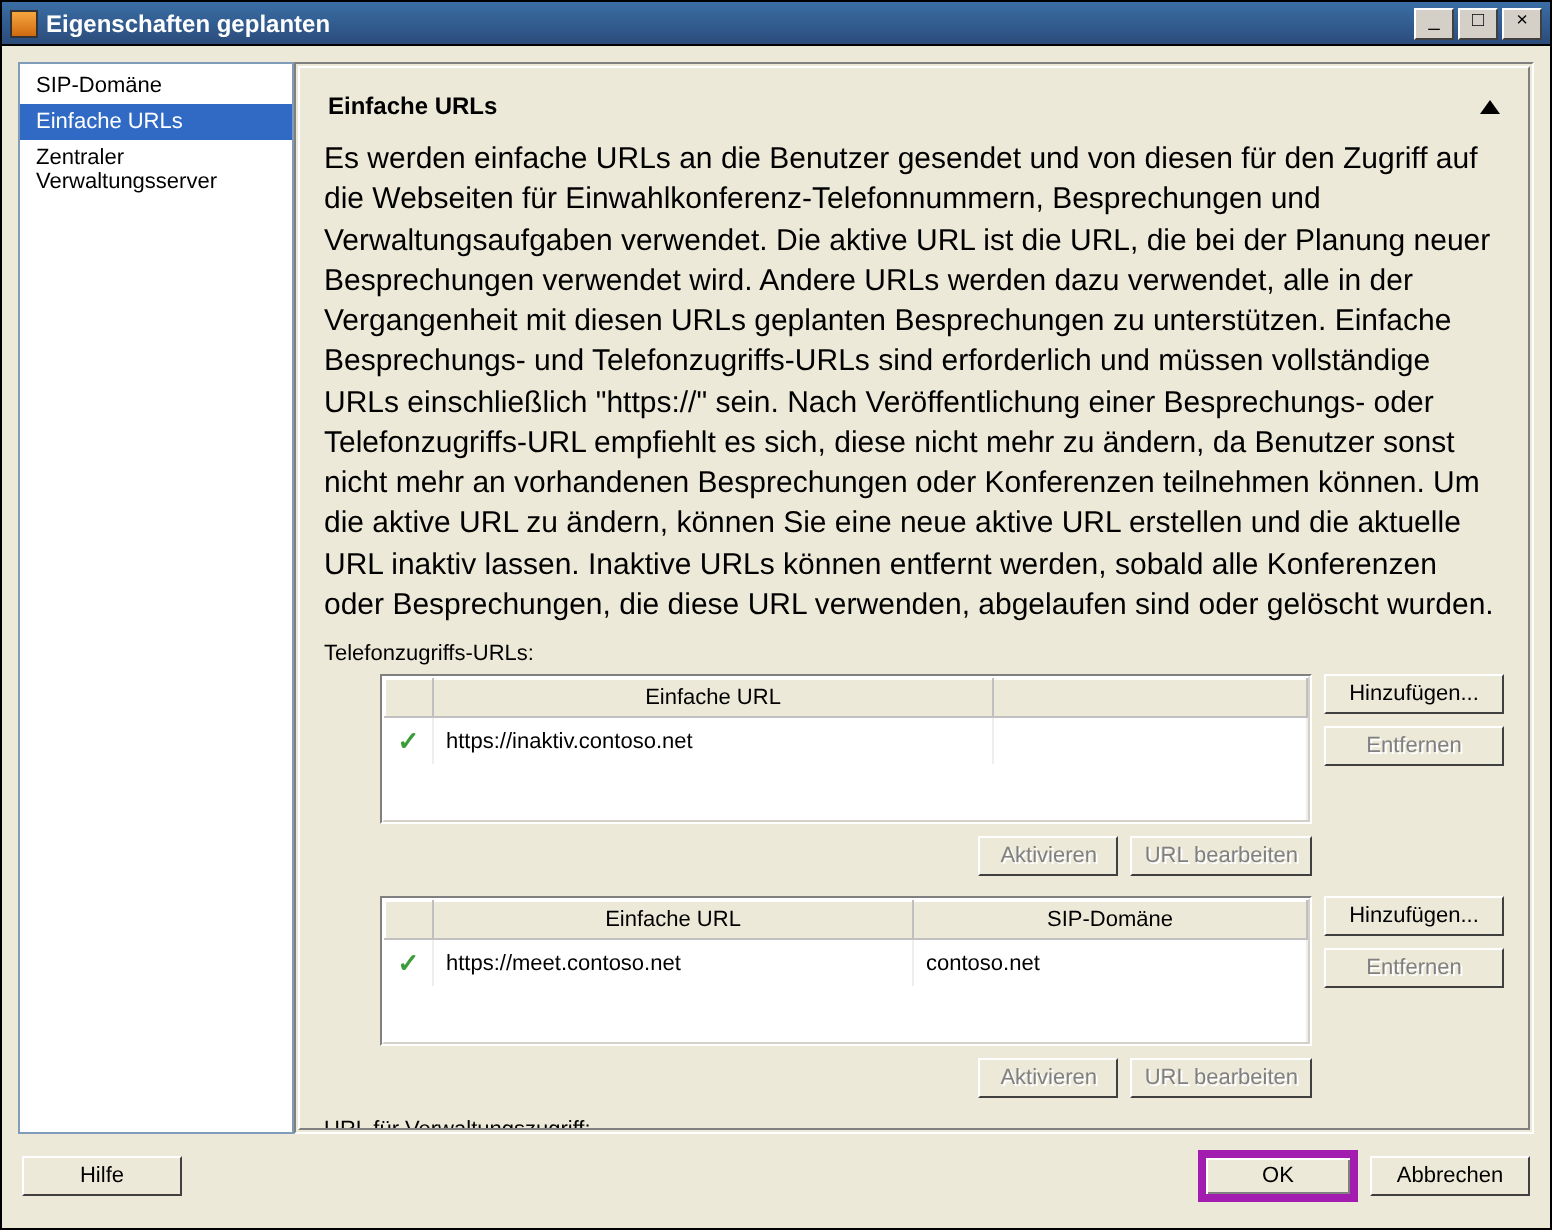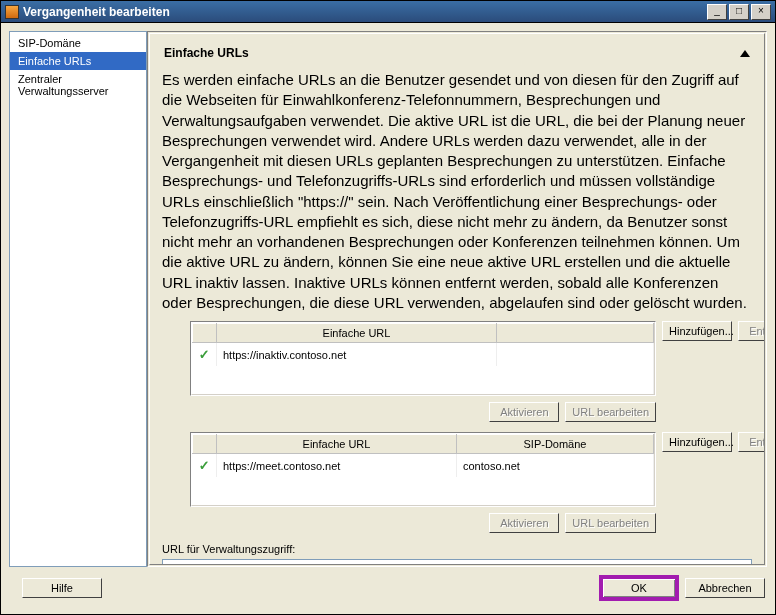--- a/index.html
+++ b/index.html
@@ -129,21 +129,21 @@
     font-size: 11px;
   }
   table.grid td {
     padding: 4px 6px;
     background: #fff;
     border-right: 1px solid #eee;
   }
   table.grid td.check { width: 20px; text-align: center; }
   .chk { color: #3a9d3a; font-weight: bold; font-size: 13px; }
   .grid-spacer { height: 28px; background: #fff; }
-  .btn-col { display: flex; flex-direction: row; gap: 6px; width: 90px; }
+  .btn-col { display: flex; flex-direction: column; gap: 6px; width: 90px; }
   .btn {
     background: #ece9d8;
     border: 1px solid #fff;
     border-right-color: #404040;
     border-bottom-color: #404040;
     padding: 3px 6px;
     font-size: 11px;
     text-align: center;
     font-family: Tahoma, sans-serif;
     min-width: 70px;
@@ -156,31 +156,30 @@
     background: #fff;
     padding: 3px 4px;
     font-size: 11px;
     font-family: Tahoma, sans-serif;
     height: 20px;
   }
   .footer {
     display: flex;
     padding: 0 10px 8px 10px;
     align-items: center;
-    margin-left: 11px;
   }
   .footer .spacer { flex: 1; }
   .footer .btn { min-width: 80px; padding: 3px 10px; }
 </style>
 </head>
 <body>
 
 <div class="titlebar">
   <div class="titlebar-icon"></div>
-  <div class="title-text">Vergangenheit bearbeiten</div>
+  <div class="title-text">Eigenschaften geplanten</div>
   <div class="win-btns">
     <div class="win-btn">_</div>
     <div class="win-btn">□</div>
     <div class="win-btn">×</div>
   </div>
 </div>
 
 <div class="content">
   <div class="sidebar">
     <div class="side-item">SIP-Domäne</div>
@@ -189,20 +188,21 @@
   </div>
 
   <div class="main">
     <div class="main-inner">
       <div class="panel-header">
         <span>Einfache URLs</span>
         <div class="collapse-arrow"></div>
       </div>
       <div class="desc">Es werden einfache URLs an die Benutzer gesendet und von diesen für den Zugriff auf die Webseiten für Einwahlkonferenz-Telefonnummern, Besprechungen und Verwaltungsaufgaben verwendet. Die aktive URL ist die URL, die bei der Planung neuer Besprechungen verwendet wird. Andere URLs werden dazu verwendet, alle in der Vergangenheit mit diesen URLs geplanten Besprechungen zu unterstützen. Einfache Besprechungs- und Telefonzugriffs-URLs sind erforderlich und müssen vollständige URLs einschließlich "https://" sein. Nach Veröffentlichung einer Besprechungs- oder Telefonzugriffs-URL empfiehlt es sich, diese nicht mehr zu ändern, da Benutzer sonst nicht mehr an vorhandenen Besprechungen oder Konferenzen teilnehmen können. Um die aktive URL zu ändern, können Sie eine neue aktive URL erstellen und die aktuelle URL inaktiv lassen. Inaktive URLs können entfernt werden, sobald alle Konferenzen oder Besprechungen, die diese URL verwenden, abgelaufen sind oder gelöscht wurden.</div>
 
+      <div class="section-label">Telefonzugriffs-URLs:</div>
       <div class="grid-row">
         <div class="grid-box">
           <div class="grid-box-inner">
             <table class="grid">
               <tbody>
                   <tr>
                 <th style="width:24px"></th>
                 <th style="width:280px">Einfache URL</th>
                 <th></th>
               </tr>

